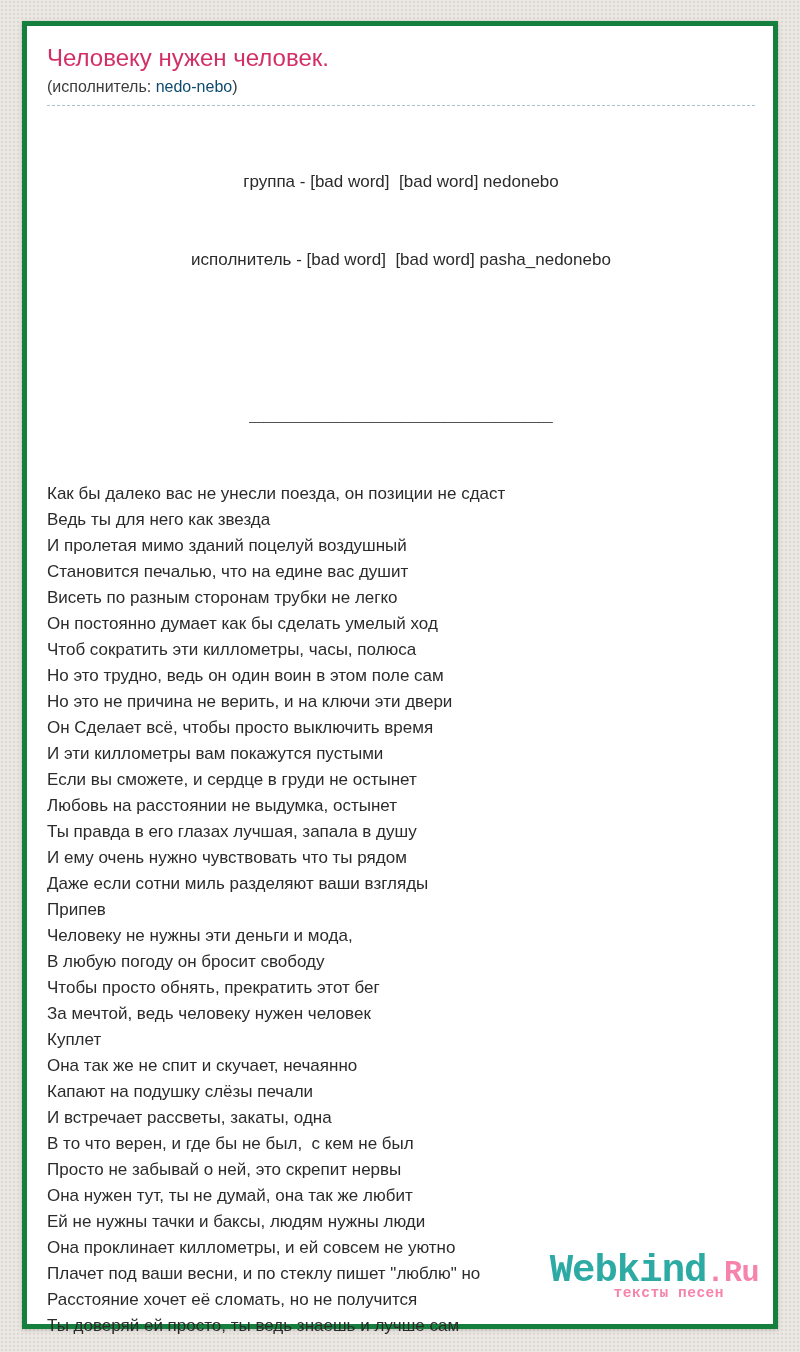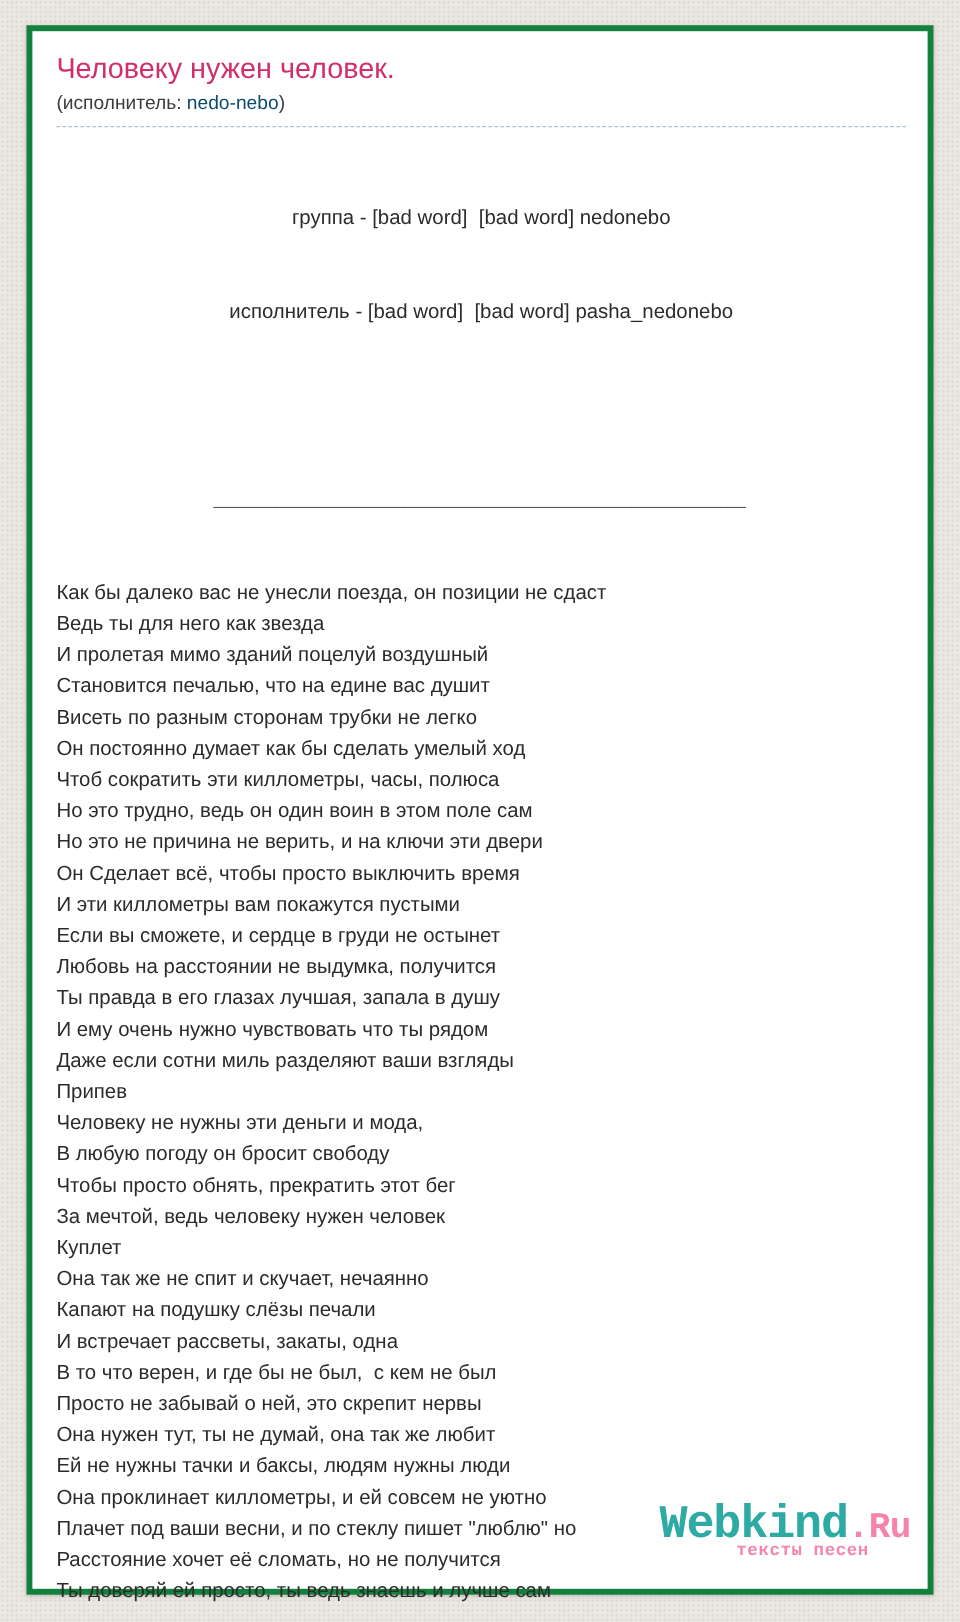--- a/index.html
+++ b/index.html
@@ -46,27 +46,26 @@
     margin-top: 11px;
     font-size: 17px;
     line-height: 26px;
     color: #2b2b2b;
     white-space: pre-wrap;
     text-align: center;
   }
   .meta-line { white-space: pre-wrap; }
   .meta-spacer { height: 26px; }
   .separator-line {
-    font-size: 19px;
+    font-size: 13px;
     line-height: 26px;
     color: #2b2b2b;
     letter-spacing: 0;
     white-space: nowrap;
     overflow: hidden;
-    font-style: italic;
   }
   .lyrics-block {
     font-size: 17px;
     line-height: 26px;
     color: #2b2b2b;
   }
   .lyric-line { white-space: pre-wrap; }
   .site-logo {
     position: absolute;
     right: 14px;
@@ -120,21 +119,21 @@
       <div class="lyric-line">И пролетая мимо зданий поцелуй воздушный</div>
       <div class="lyric-line">Становится печалью, что на едине вас душит</div>
       <div class="lyric-line">Висеть по разным сторонам трубки не легко</div>
       <div class="lyric-line">Он постоянно думает как бы сделать умелый ход</div>
       <div class="lyric-line">Чтоб сократить эти киллометры, часы, полюса</div>
       <div class="lyric-line">Но это трудно, ведь он один воин в этом поле сам</div>
       <div class="lyric-line">Но это не причина не верить, и на ключи эти двери</div>
       <div class="lyric-line">Он Сделает всё, чтобы просто выключить время</div>
       <div class="lyric-line">И эти киллометры вам покажутся пустыми</div>
       <div class="lyric-line">Если вы сможете, и сердце в груди не остынет</div>
-      <div class="lyric-line">Любовь на расстоянии не выдумка, получится</div>
+      <div class="lyric-line">Любовь на расстоянии не выдумка, остынет</div>
       <div class="lyric-line">Ты правда в его глазах лучшая, запала в душу</div>
       <div class="lyric-line">И ему очень нужно чувствовать что ты рядом</div>
       <div class="lyric-line">Даже если сотни миль разделяют ваши взгляды</div>
       <div class="lyric-line">Припев</div>
       <div class="lyric-line">Человеку не нужны эти деньги и мода,</div>
       <div class="lyric-line">В любую погоду он бросит свободу</div>
       <div class="lyric-line">Чтобы просто обнять, прекратить этот бег</div>
       <div class="lyric-line">За мечтой, ведь человеку нужен человек</div>
       <div class="lyric-line">Куплет</div>
       <div class="lyric-line">Она так же не спит и скучает, нечаянно</div>

